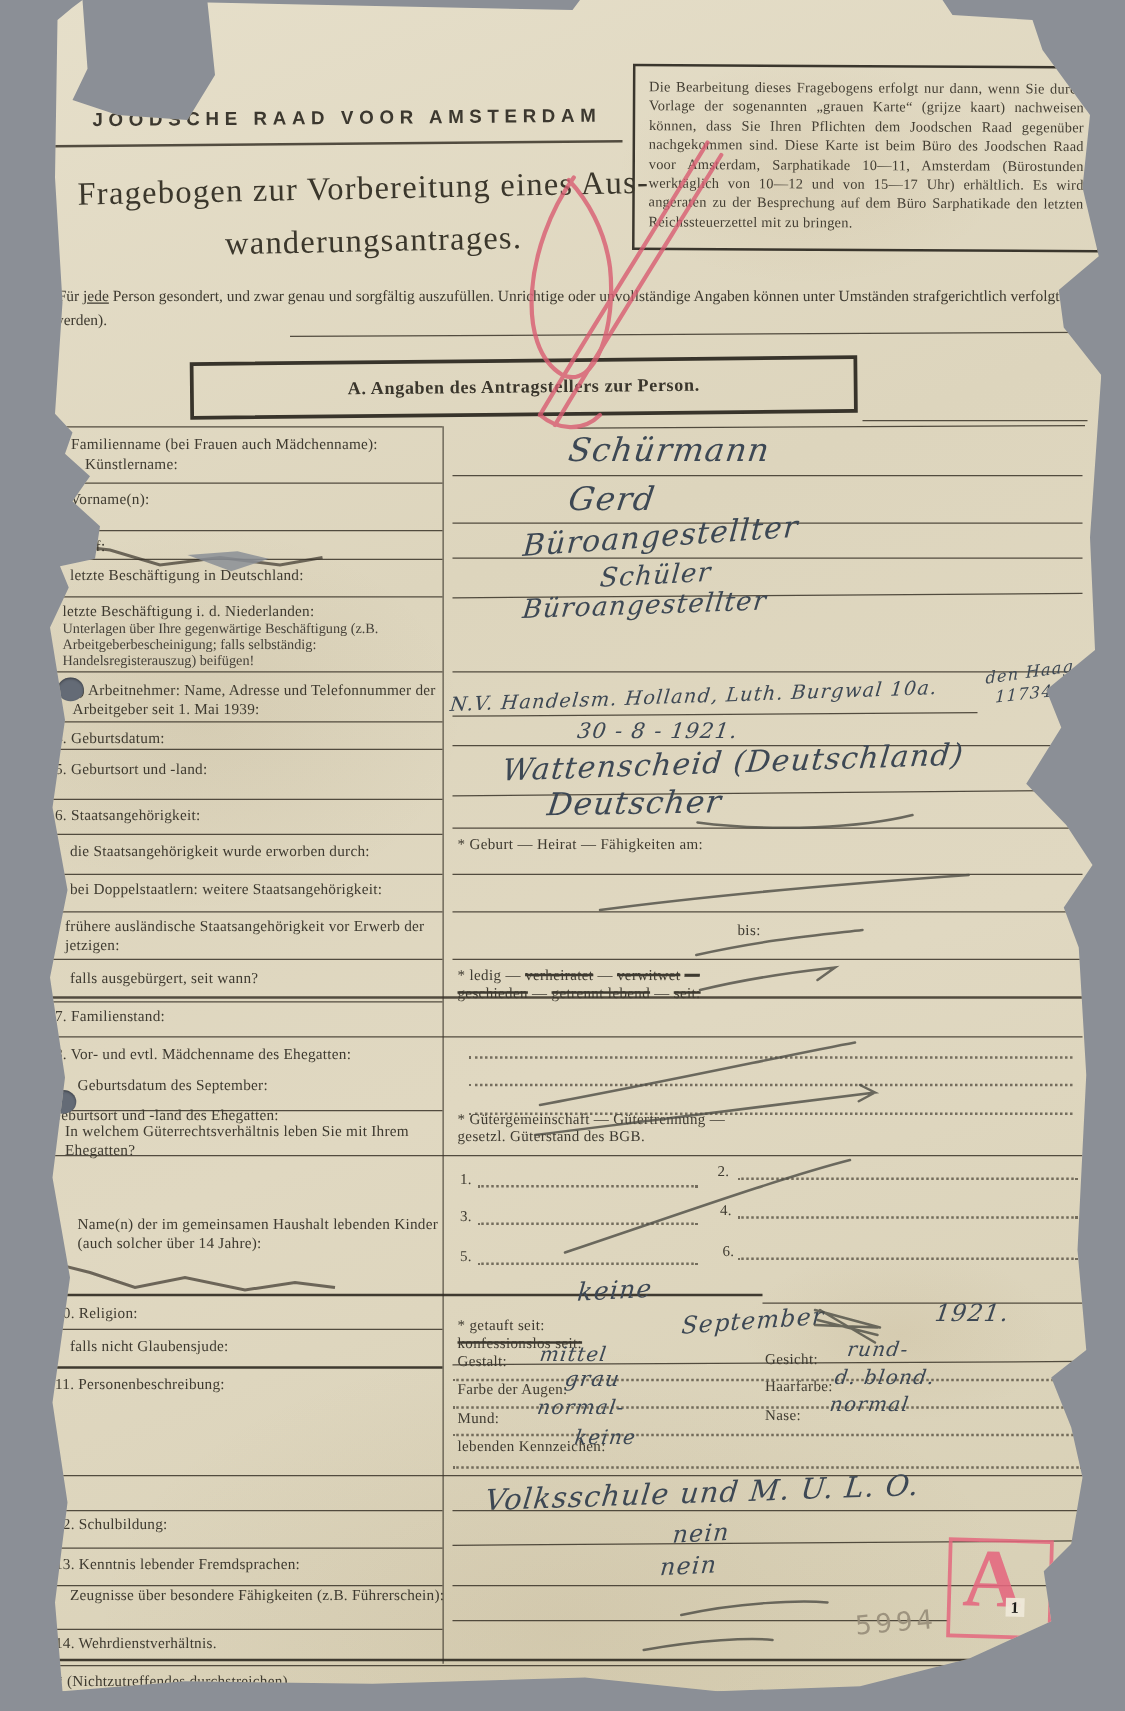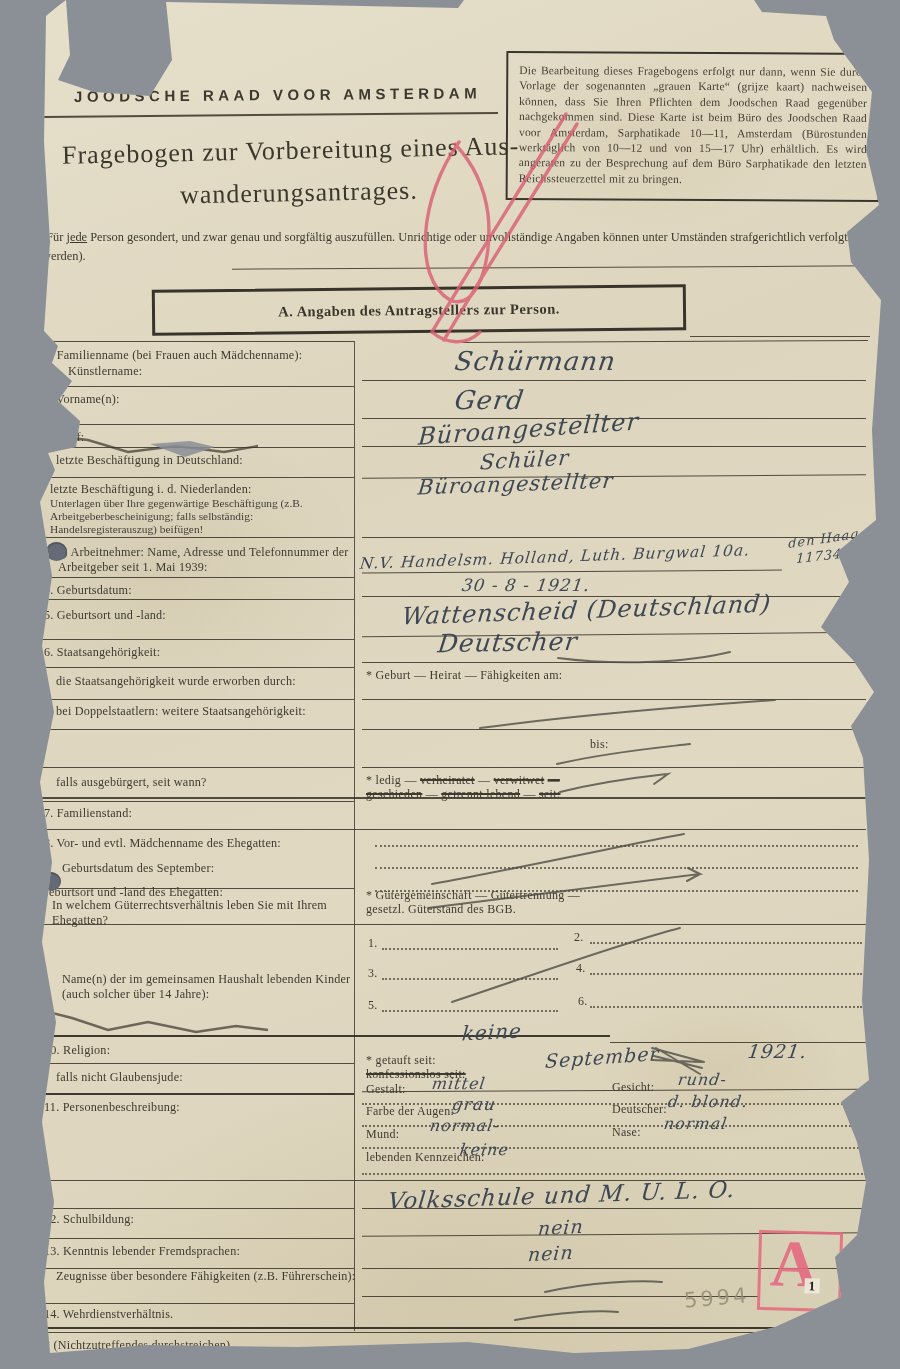--- a/index.html
+++ b/index.html
@@ -183,20 +183,21 @@
     <div class="lbl" style="left:52px;top:430px;">Beruf:</div>
     <div class="lbl" style="left:56px;top:453px;">letzte Beschäftigung in Deutschland:</div>
     <div class="lbl" style="left:50px;top:482px;">letzte Beschäftigung i. d. Niederlanden:</div>
     <div class="lbl-sm" style="left:50px;top:497px;width:300px;">Unterlagen über Ihre gegenwärtige Beschäftigung (z.B. Arbeitgeberbescheinigung; falls selbständig: Handelsregisterauszug) beifügen!</div>
     <div class="lbl" style="left:58px;top:545px;width:296px;">a) Arbeitnehmer: Name, Adresse und Telefon­nummer der Arbeitgeber seit 1. Mai 1939:</div>
     <div class="lbl" style="left:44px;top:583px;">4. Geburtsdatum:</div>
     <div class="lbl" style="left:44px;top:608px;">5. Geburtsort und -land:</div>
     <div class="lbl" style="left:44px;top:645px;">6. Staatsangehörigkeit:</div>
     <div class="lbl" style="left:56px;top:674px;">die Staatsangehörigkeit wurde erworben durch:</div>
     <div class="lbl" style="left:56px;top:704px;">bei Doppelstaatlern: weitere Staatsangehörigkeit:</div>
+    <div class="lbl" style="left:52px;top:734px;width:302px;">frühere ausländische Staatsangehörigkeit vor Erwerb der jetzigen:</div>
     <div class="lbl" style="left:56px;top:775px;">falls ausgebürgert, seit wann?</div>
     <div class="lbl" style="left:44px;top:806px;">7. Familienstand:</div>
     <div class="lbl" style="left:44px;top:836px;">8. Vor- und evtl. Mädchenname des Ehegatten:</div>
     <div class="lbl" style="left:62px;top:861px;">Geburtsdatum des September:</div>
     <div class="lbl" style="left:40px;top:885px;">Geburtsort und -land des Ehegatten:</div>
     <div class="lbl" style="left:52px;top:898px;width:302px;">In welchem Güterrechtsverhältnis leben Sie mit Ihrem Ehegatten?</div>
     <div class="lbl" style="left:62px;top:972px;width:300px;">Name(n) der im gemeinsamen Haushalt lebenden Kinder (auch solcher über 14 Jahre):</div>
     <div class="lbl" style="left:44px;top:1043px;">10. Religion:</div>
     <div class="lbl" style="left:56px;top:1070px;">falls nicht Glaubensjude:</div>
     <div class="lbl" style="left:44px;top:1100px;">11. Personenbeschreibung:</div>
@@ -234,21 +235,21 @@
     <div class="opt" style="left:576px;top:961px;">4.</div>
     <div class="opt" style="left:368px;top:998px;">5.</div>
     <div class="opt" style="left:578px;top:994px;">6.</div>
 
     <div class="opt" style="left:366px;top:1053px;">* getauft seit:</div>
     <div class="opt struck" style="left:366px;top:1067px;">konfessionslos seit:</div>
 
     <div class="opt" style="left:366px;top:1082px;">Gestalt:</div>
     <div class="opt" style="left:612px;top:1080px;">Gesicht:</div>
     <div class="opt" style="left:366px;top:1104px;">Farbe der Augen:</div>
-    <div class="opt" style="left:612px;top:1102px;">Deutscher:</div>
+    <div class="opt" style="left:612px;top:1102px;">Haarfarbe:</div>
     <div class="opt" style="left:366px;top:1127px;">Mund:</div>
     <div class="opt" style="left:612px;top:1125px;">Nase:</div>
     <div class="opt" style="left:366px;top:1150px;">lebenden Kennzeichen:</div>
 
     <div class="hw" style="left:455px;top:346px;font-size:26px;">Schürmann</div>
     <div class="hw" style="left:455px;top:385px;font-size:26px;">Gerd</div>
     <div class="hw" style="left:418px;top:415px;font-size:24px;transform:rotate(-4deg) skewX(-8deg);">Büroangestellter</div>
     <div class="hw" style="left:480px;top:448px;font-size:21px;transform:rotate(-3deg) skewX(-8deg);">Schüler</div>
     <div class="hw" style="left:418px;top:472px;font-size:21px;transform:rotate(-2deg) skewX(-8deg);">Büroangestellter</div>
     <div class="hw" style="left:360px;top:548px;font-size:15.5px;transform:rotate(-2deg) skewX(-8deg);">N.V. Handelsm. Holland, Luth. Burgwal 10a.</div>

